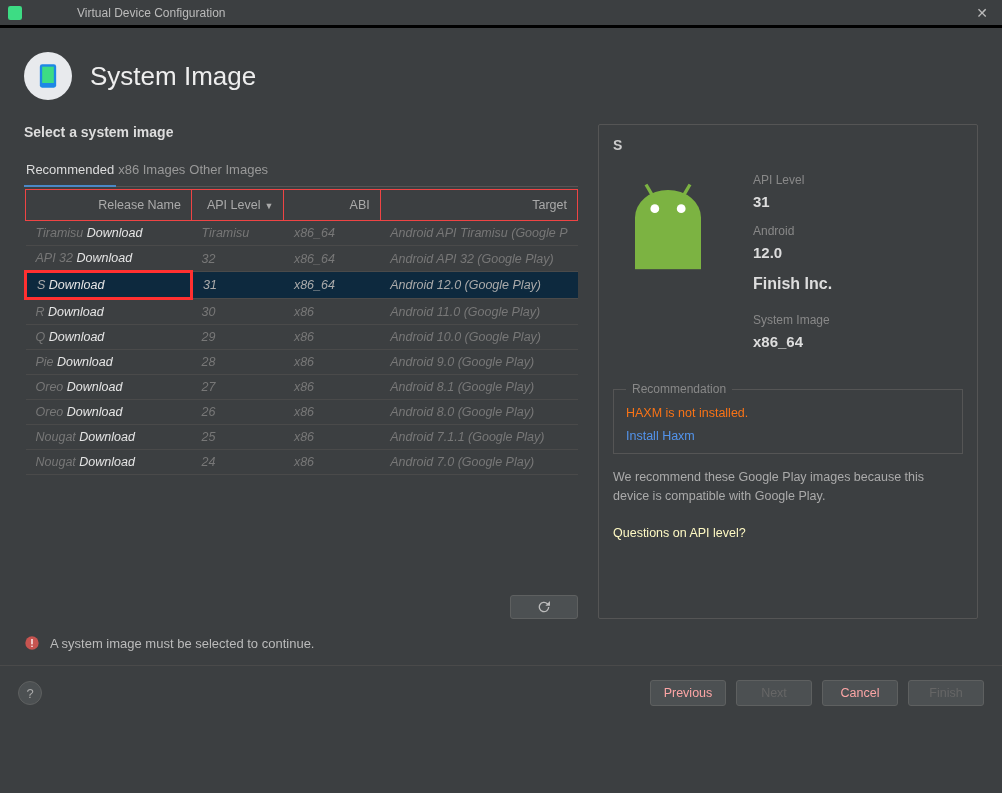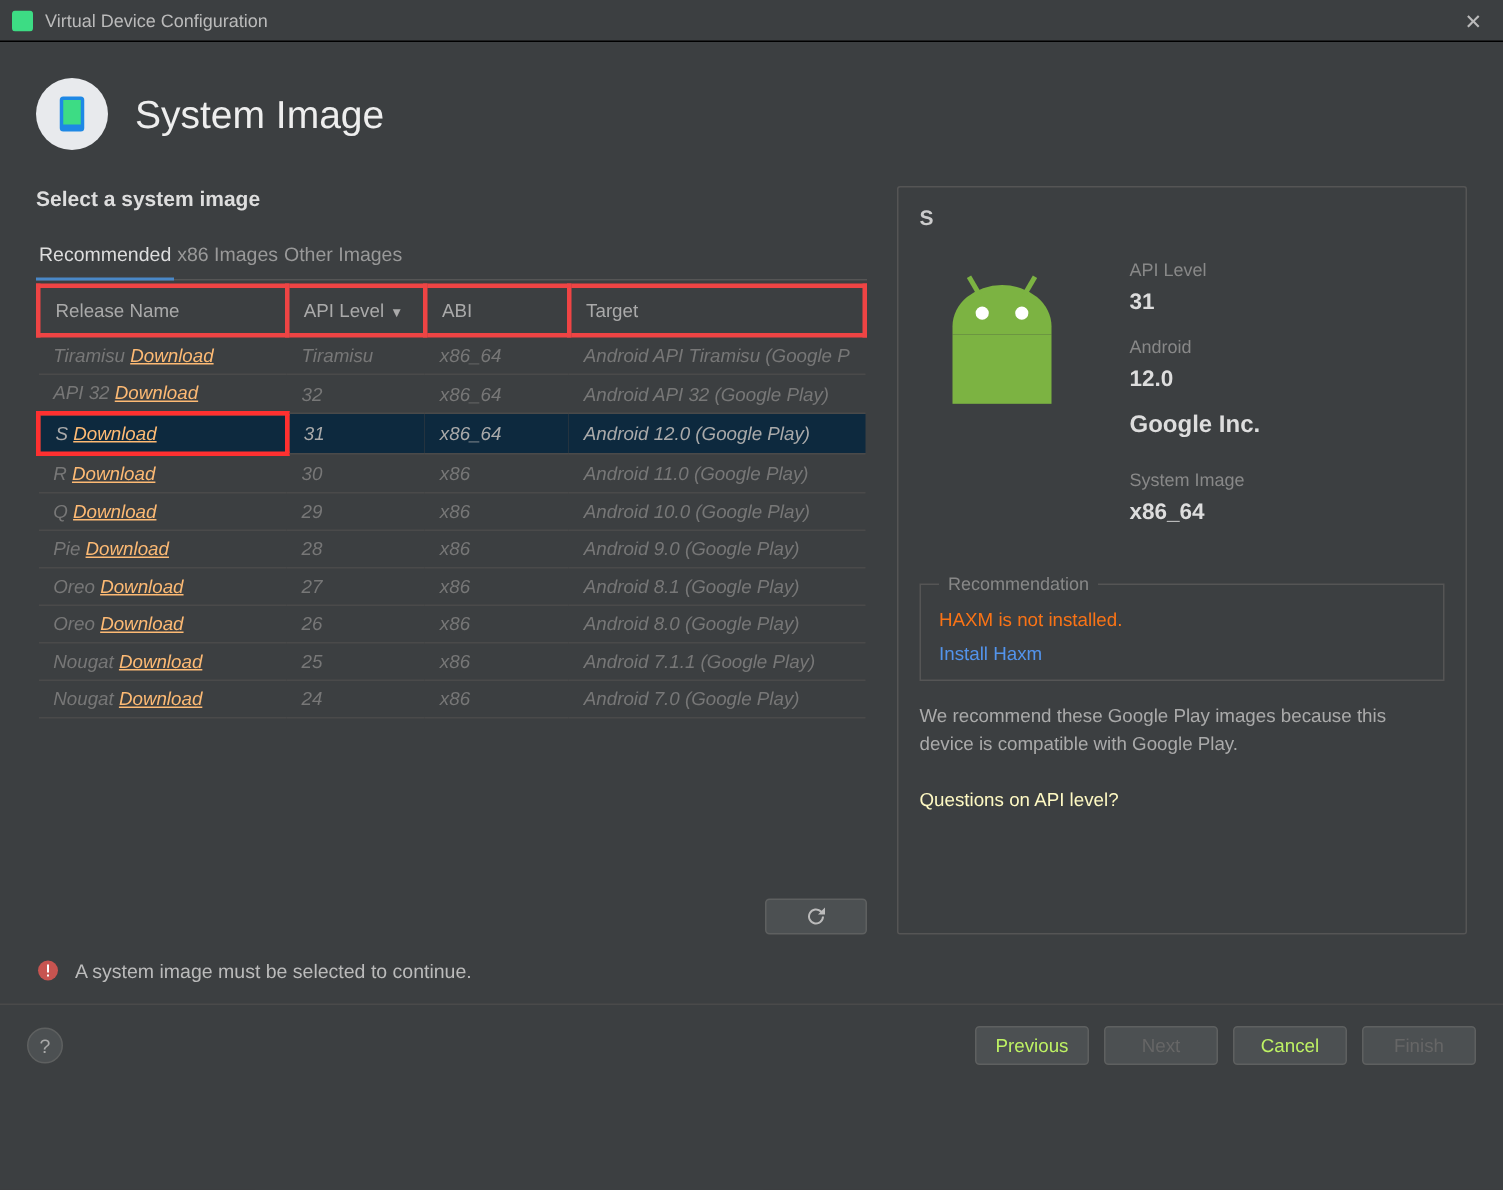--- a/index.html
+++ b/index.html
@@ -11,21 +11,22 @@
     color: #bbbbbb;
     font-size: 13px;
     overflow: hidden;
   }
   .titlebar {
     height: 28px;
     background: #3c3f41;
     display: flex;
     align-items: center;
     padding: 0 8px;
-    border-bottom: 1px solid #000000;
+    border-bottom: 3px solid #000000;
+    gap: 47px;
   }
   .titlebar .android-logo { width: 14px; height: 14px; margin-right: 8px; }
   .titlebar .title { color: #bbbbbb; font-size: 12px; }
   .titlebar .close { margin-left: auto; color: #bbbbbb; font-size: 14px; cursor: pointer; padding: 2px 6px;}
   .header {
     display: flex;
     align-items: center;
     padding: 24px 24px 24px 24px;
   }
   .header-icon {
@@ -58,38 +59,38 @@
     color: #ddd;
     border-bottom: 2px solid #4a88c7;
     margin-bottom: -1px;
   }
   table {
     width: 100%;
     border-collapse: collapse;
     font-size: 12.5px;
   }
   thead th {
-    text-align: left;
+    text-align: right;
     font-weight: 400;
     color: #aaa;
     padding: 8px 10px;
     background: #3c3f41;
-    border: 3px solid #ef4444;
+    border: 1px solid #ef4444;
   }
   tbody td {
     padding: 5px 10px;
     border-bottom: 1px solid #4a4a4a;
     color: #777;
     font-style: italic;
     white-space: nowrap;
     overflow: hidden;
   }
   tbody tr.selected { background: #0d293e; }
   tbody tr.selected td { color: #aaa; }
-  .dl-link { color: #fdba74; cursor: pointer; font-style: italic; text-decoration: underline; text-align: right;}
+  .dl-link { color: #e5e5e5; cursor: pointer; font-style: italic;  text-align: right;}
   .releasename { font-style: italic; }
   .hl-cell {
     border: 3px solid #ff3030;
     position: relative;
   }
   .sort-ind { font-size: 9px; margin-left:4px; color:#aaa;}
   .refresh-row {
     display: flex;
     justify-content: flex-end;
     margin-top: 120px;
@@ -139,21 +140,21 @@
     padding: 14px 18px;
     border-top: 1px solid #4a4a4a;
     margin-top: 6px;
   }
   .footer-left { margin-right:auto; }
   .btn {
     min-width:76px;
     height:26px;
     background:#4c5052;
     border:1px solid #5e6060;
-    color:#bef264;
+    color:#fca5a5;
     border-radius:3px;
     cursor:pointer;
     font-size:12.5px;
   }
   .btn.disabled { color:#666; cursor:default;text-align:center;}
   .help-btn {
     width:24px;height:24px;border-radius:50%;
     background:#4c5052;border:1px solid #5e6060;
     color:#aaa;display:flex;align-items:center;justify-content:center;
     cursor:pointer;font-size:13px;
@@ -290,21 +291,21 @@
         <circle cx="38" cy="32" r="4" fill="#fff"></circle>
         <circle cx="62" cy="32" r="4" fill="#fff"></circle>
         <line x1="30" y1="10" x2="37" y2="22" stroke="#7cb342" stroke-width="3"></line>
         <line x1="70" y1="10" x2="63" y2="22" stroke="#7cb342" stroke-width="3"></line>
       </svg>
       <div class="detail-info">
         <div class="detail-label">API Level</div>
         <div class="detail-value">31</div>
         <div class="detail-label">Android</div>
         <div class="detail-value">12.0</div>
-        <div class="detail-value" style="font-size:16px;">Google Inc.</div>
+        <div class="detail-value" style="font-size:16px;">Finish Inc.</div>
         <div class="detail-label" style="margin-top:6px;">System Image</div>
         <div class="detail-value">x86_64</div>
       </div>
     </div>
 
     <fieldset class="reco">
       <legend>Recommendation</legend>
       <div class="haxm-warn">HAXM is not installed.</div>
       <span class="link">Install Haxm</span>
     </fieldset>

